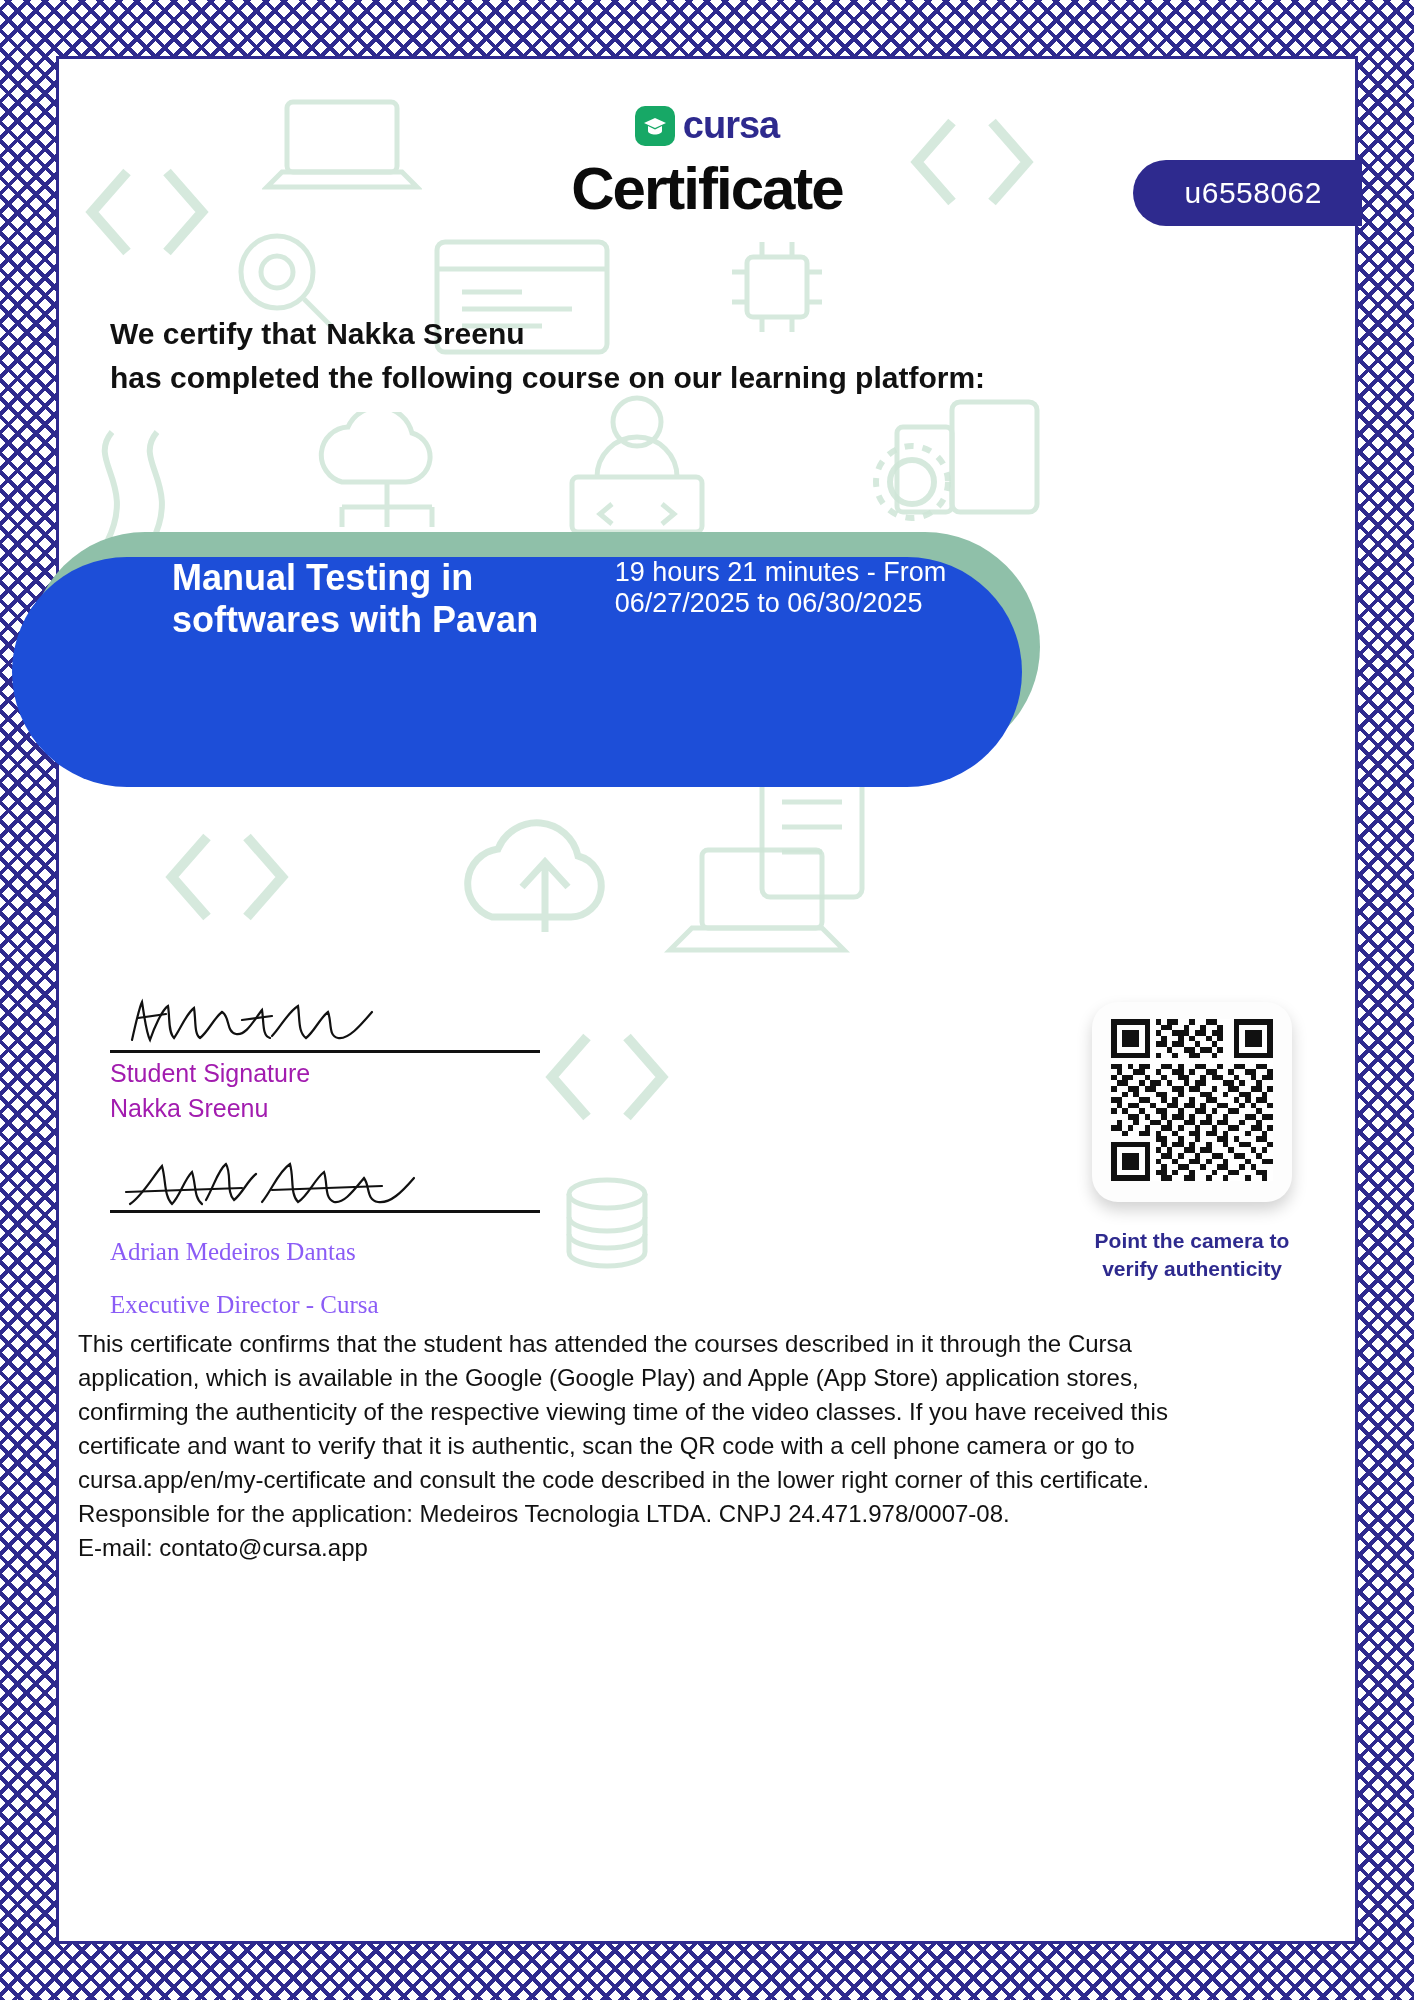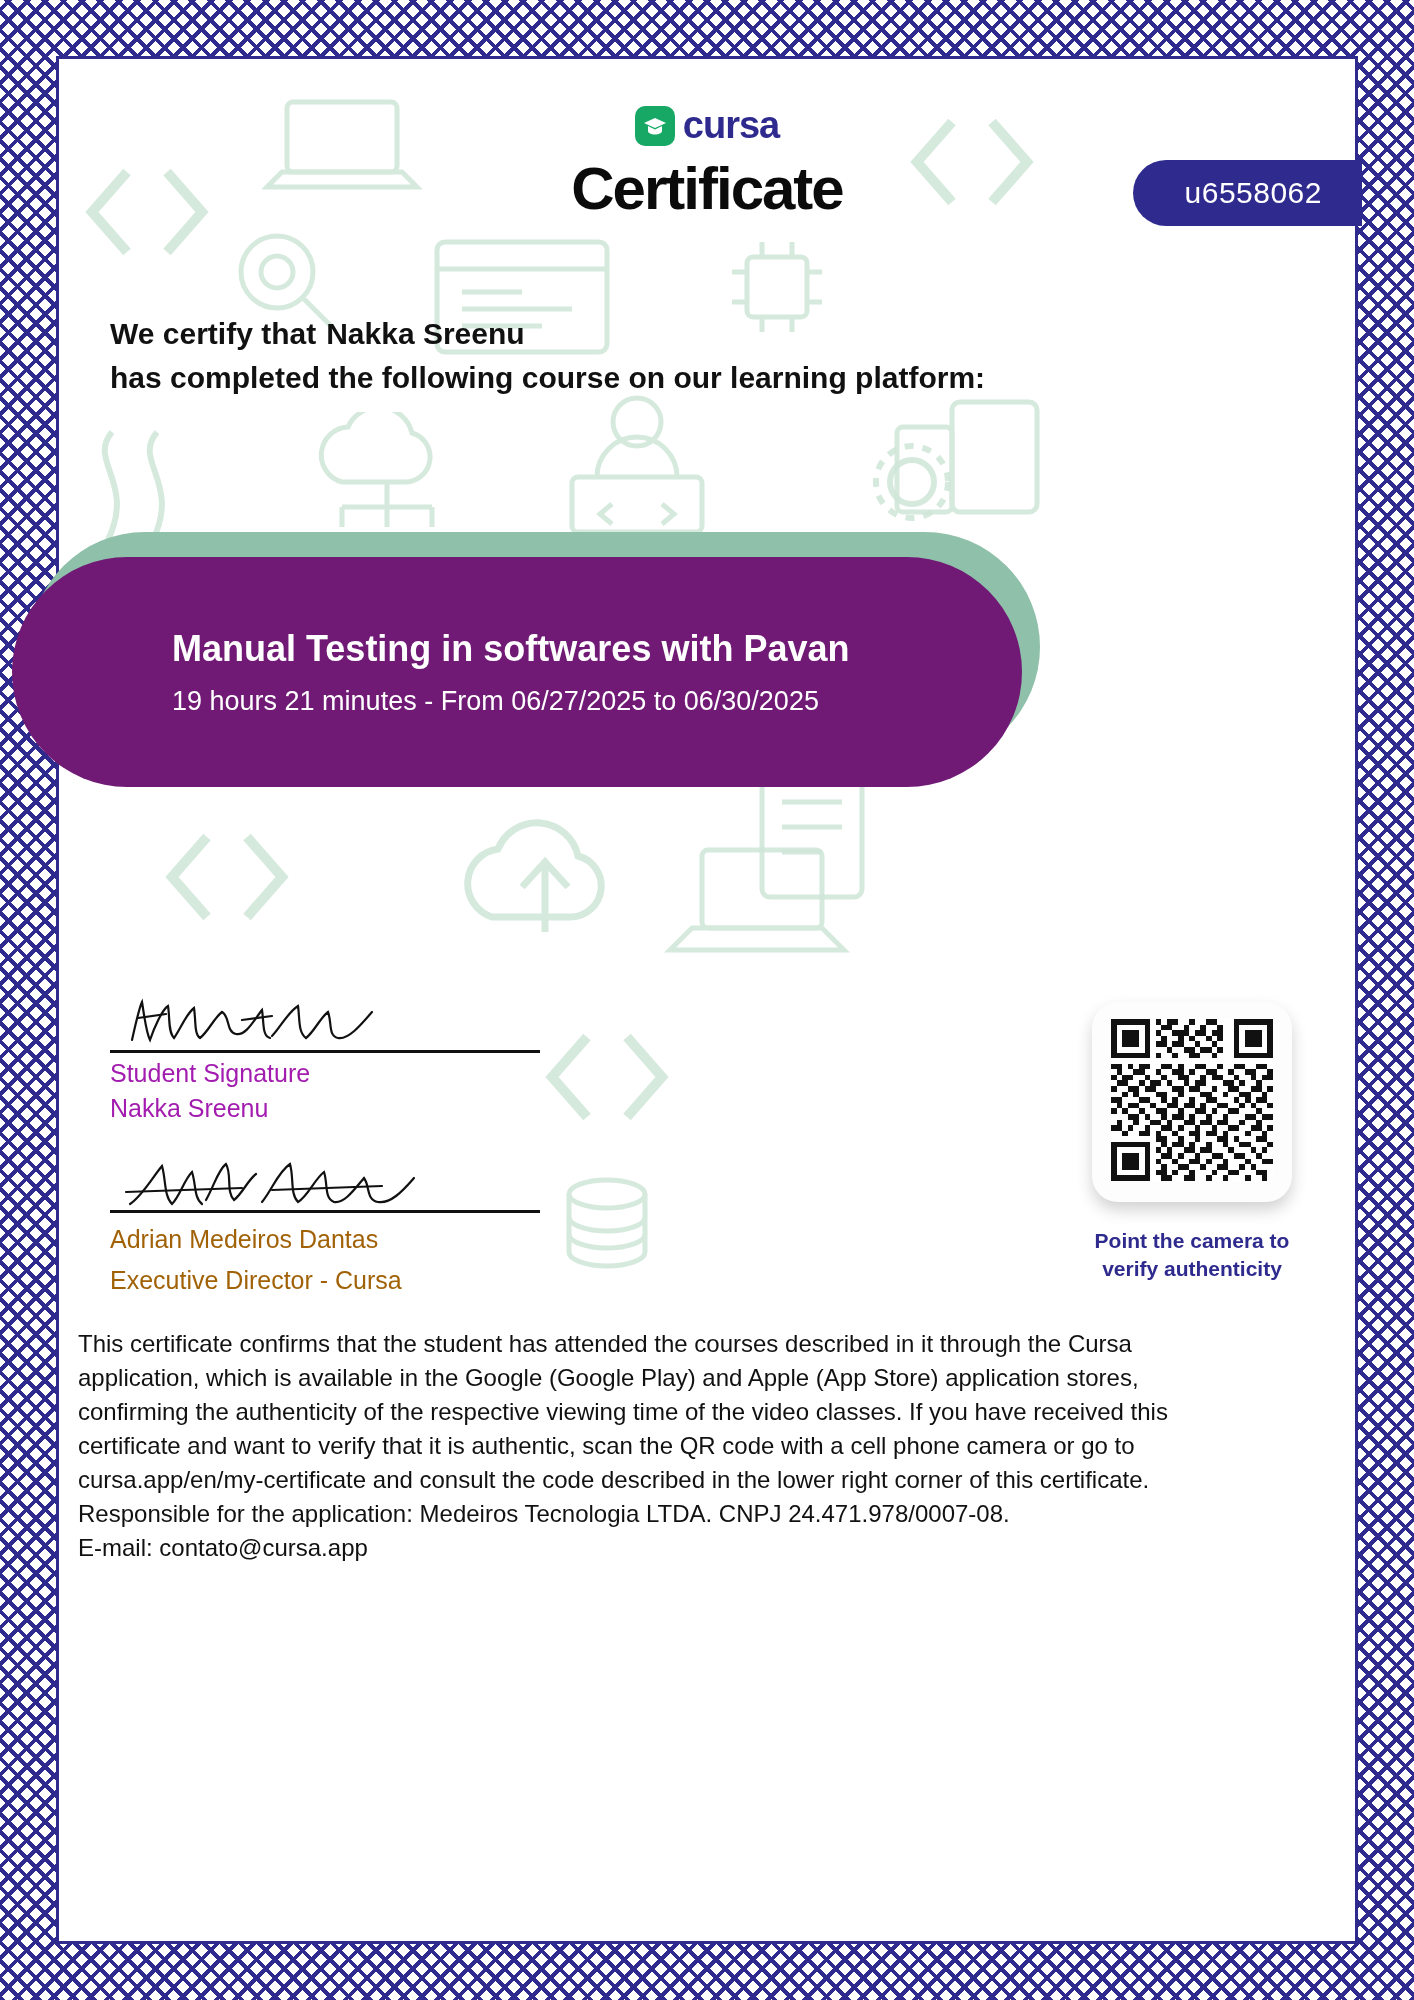--- a/index.html
+++ b/index.html
@@ -145,27 +145,27 @@
     width: 1010px;
     height: 230px;
     background: #8fc0a9;
     border-radius: 120px;
   }
   .pill-front {
     position: absolute;
     left: 0; top: 25px;
     width: 1010px;
     height: 230px;
-    background: #701a75;
+    background: #1d4ed8;
     border-radius: 120px;
     color: #fff;
     padding: 0 0 0 160px;
     box-sizing: border-box;
     display: flex;
-    flex-direction: column;
+    flex-direction: row;
     justify-content: center;
     gap: 16px;
   }
   .course-title {
     font-size: 36px;
     font-weight: bold;
   }
   .course-meta {
     font-size: 27px;
     font-weight: normal;
@@ -193,22 +193,23 @@
     margin-top: 6px;
   }
   .sig-block2 {
     position: absolute;
     left: 48px;
     top: 1090px;
     width: 560px;
   }
   .sig-caption {
     font-size: 25px;
-    color: #a16207;
-    margin-top: 12px;
+    color: #8b5cf6;
+    margin-top: 25px;
+    font-family: Liberation Serif, serif;
   }
 
   
   .qr-card {
     position: absolute;
     right: 60px;
     top: 940px;
     width: 200px;
     height: 200px;
     background: #fdfdfd;

